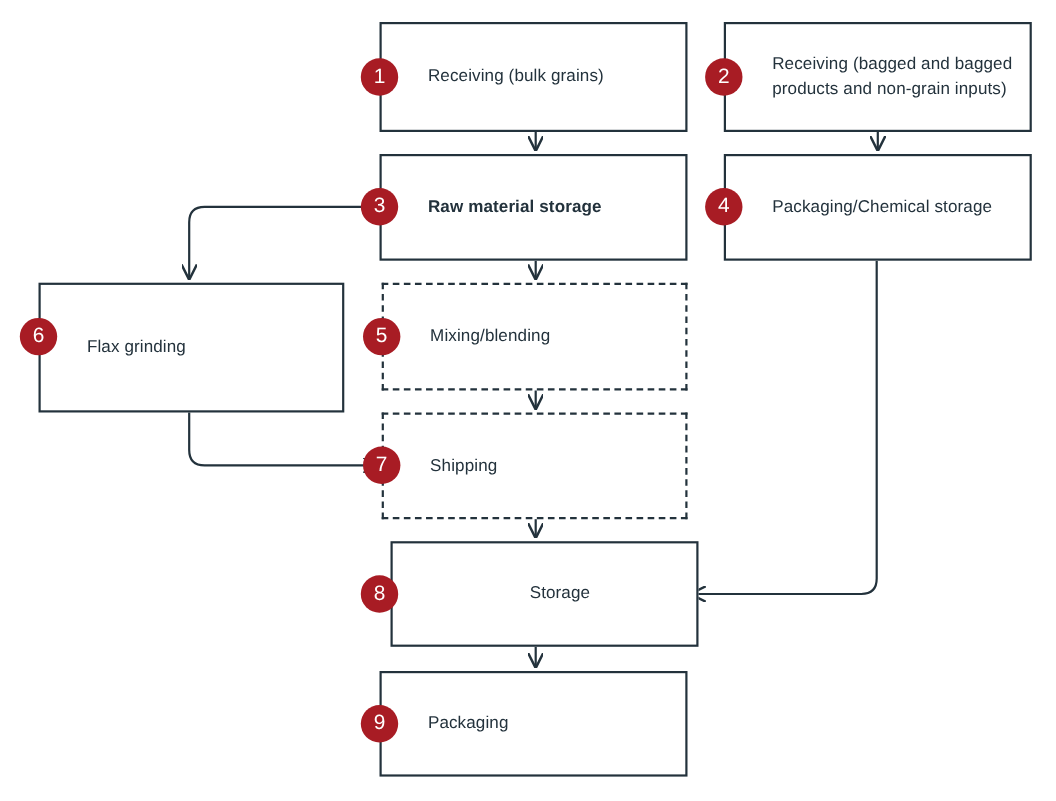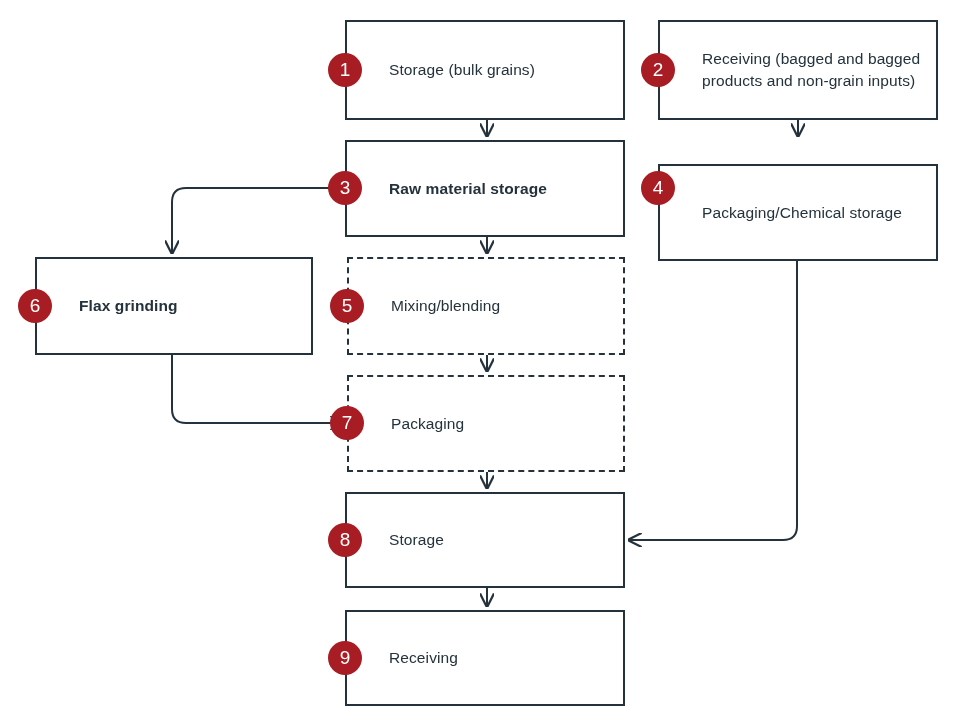--- a/index.html
+++ b/index.html
@@ -101,58 +101,58 @@
     <path d="M 172 355 L 172 409 Q 172 423 186 423 L 343 423" fill="none" stroke="#23323c" stroke-width="2" marker-end="url(#arrow)"></path>
 
     <path d="M 487 472 L 487 488" fill="none" stroke="#23323c" stroke-width="2" marker-end="url(#arrow)"></path>
 
     <path d="M 797 237 L 797 526 Q 797 540 783 540 L 629 540" fill="none" stroke="#23323c" stroke-width="2" marker-end="url(#arrow)"></path>
 
     <path d="M 487 588 L 487 606" fill="none" stroke="#23323c" stroke-width="2" marker-end="url(#arrow)"></path>
   </svg>
 
   <div class="node solid" style="left:345px; top:20px; width:280px; height:100px;">
-    <div class="node-label">Storage (bulk grains)</div>
+    <div class="node-label">Receiving (bulk grains)</div>
   </div>
   <div class="badge" style="left:328px; top:53px;">1</div>
 
   <div class="node solid" style="left:658px; top:20px; width:280px; height:100px;">
     <div class="node-label">Receiving (bagged and bagged
 products and non-grain inputs)</div>
   </div>
   <div class="badge" style="left:641px; top:53px;">2</div>
 
   <div class="node solid" style="left:345px; top:140px; width:280px; height:97px;font-weight:bold;">
     <div class="node-label">Raw material storage</div>
   </div>
   <div class="badge" style="left:328px; top:171px;">3</div>
 
-  <div class="node solid" style="left:658px; top:140px; width:280px; height:97px;margin-top:24px;">
+  <div class="node solid" style="left:658px; top:140px; width:280px; height:97px;">
     <div class="node-label">Packaging/Chemical storage</div>
   </div>
   <div class="badge" style="left:641px; top:171px;">4</div>
 
   <div class="node dashed" style="left:347px; top:257px; width:278px; height:98px;">
     <div class="node-label">Mixing/blending</div>
   </div>
   <div class="badge" style="left:330px; top:289px;">5</div>
 
-  <div class="node solid" style="left:35px; top:257px; width:278px; height:98px;font-weight:bold;">
+  <div class="node solid" style="left:35px; top:257px; width:278px; height:118px;">
     <div class="node-label">Flax grinding</div>
   </div>
   <div class="badge" style="left:18px; top:289px;">6</div>
 
   <div class="node dashed" style="left:347px; top:375px; width:278px; height:97px;">
-    <div class="node-label">Packaging</div>
+    <div class="node-label">Shipping</div>
   </div>
   <div class="badge" style="left:330px; top:406px;">7</div>
 
-  <div class="node solid" style="left:345px; top:492px; width:280px; height:96px;">
+  <div class="node solid" style="left:355px; top:492px; width:280px; height:96px;text-align:center;">
     <div class="node-label">Storage</div>
   </div>
   <div class="badge" style="left:328px; top:523px;">8</div>
 
   <div class="node solid" style="left:345px; top:610px; width:280px; height:96px;">
-    <div class="node-label">Receiving</div>
+    <div class="node-label">Packaging</div>
   </div>
   <div class="badge" style="left:328px; top:641px;">9</div>
 
 </div>
 
 </body></html>

